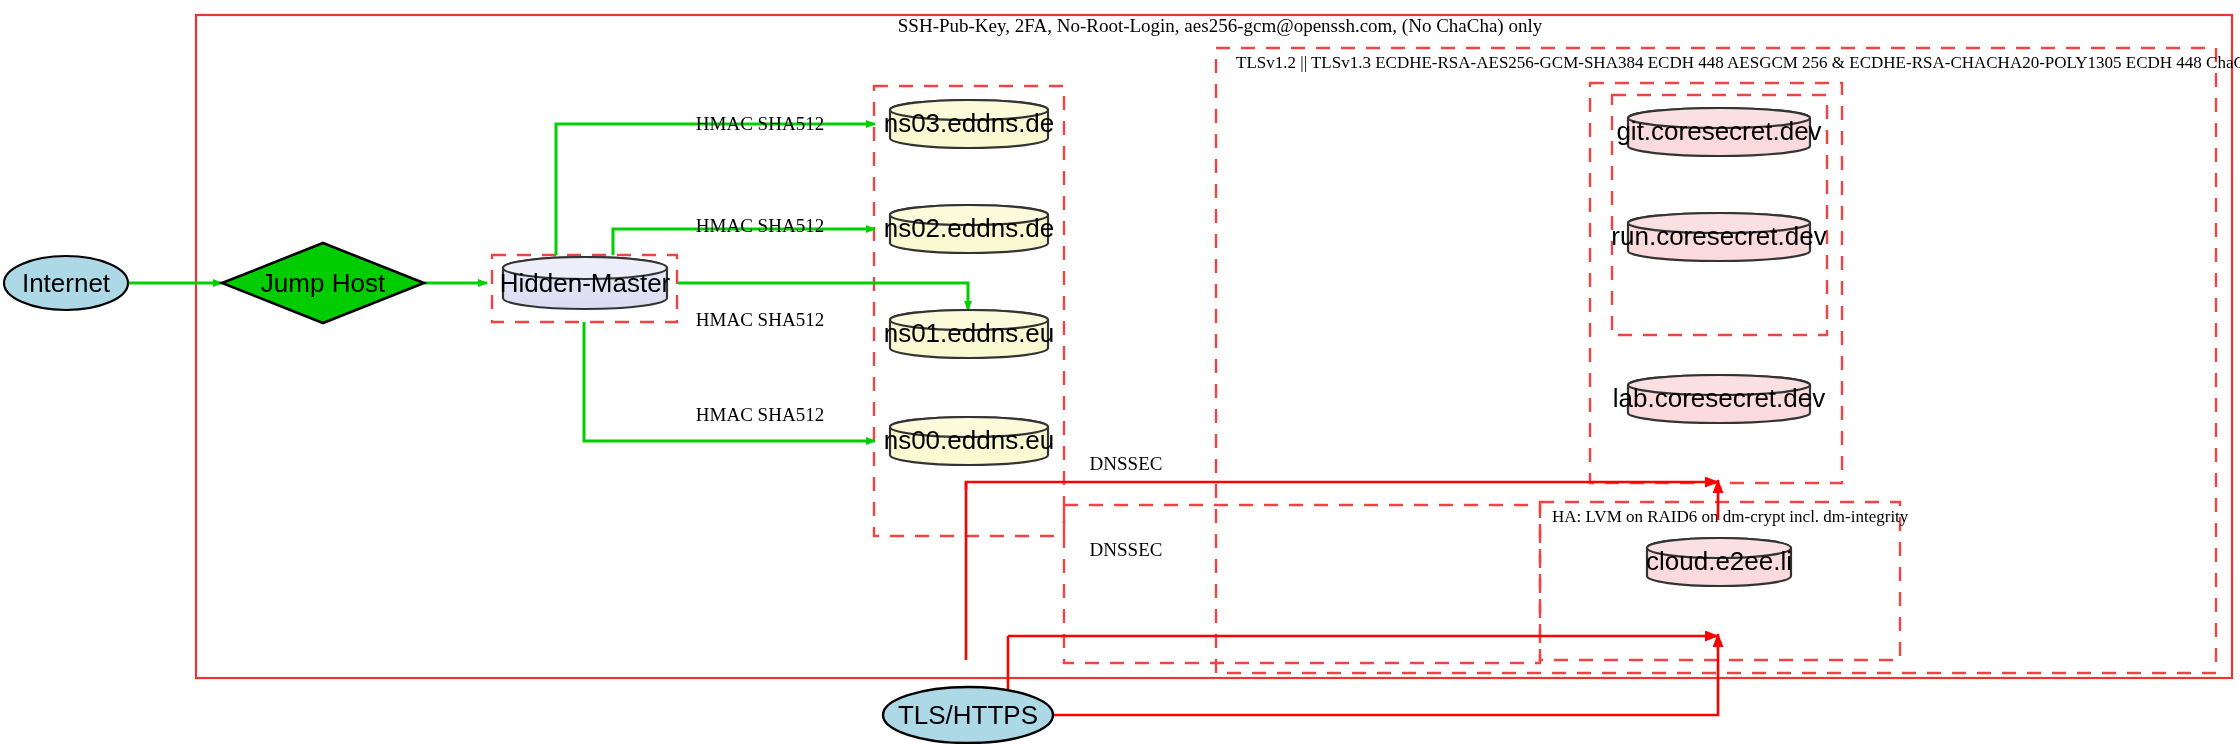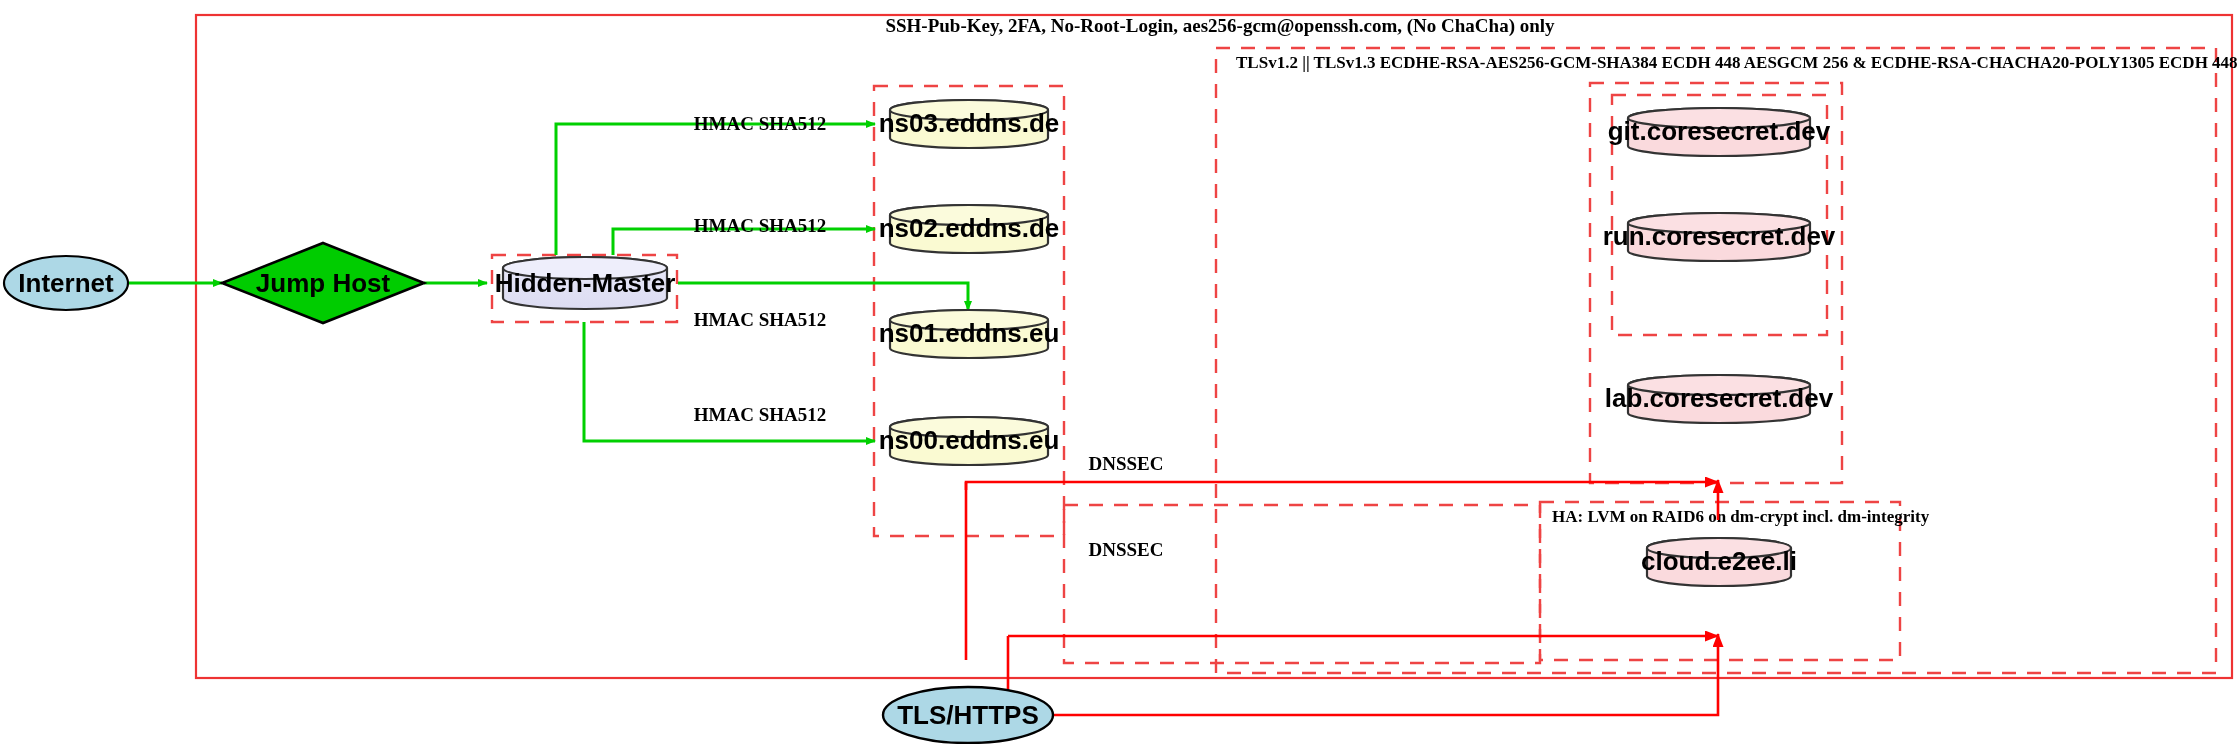--- a/index.html
+++ b/index.html
@@ -10,21 +10,20 @@
   body {
     width: 2240px;
     height: 744px;
     font-family: "Liberation Sans", sans-serif;
     overflow: hidden;
   }
   #diagram-root {
     position: relative;
     width: 2240px;
     height: 608px;
-    font-weight: bold;
   }
   svg.canvas {
     position: absolute;
     top: 0;
     left: 0;
     width: 2240px;
     height: 744px;
   }
   .serif-label {
     font-family: "Liberation Serif", serif;

